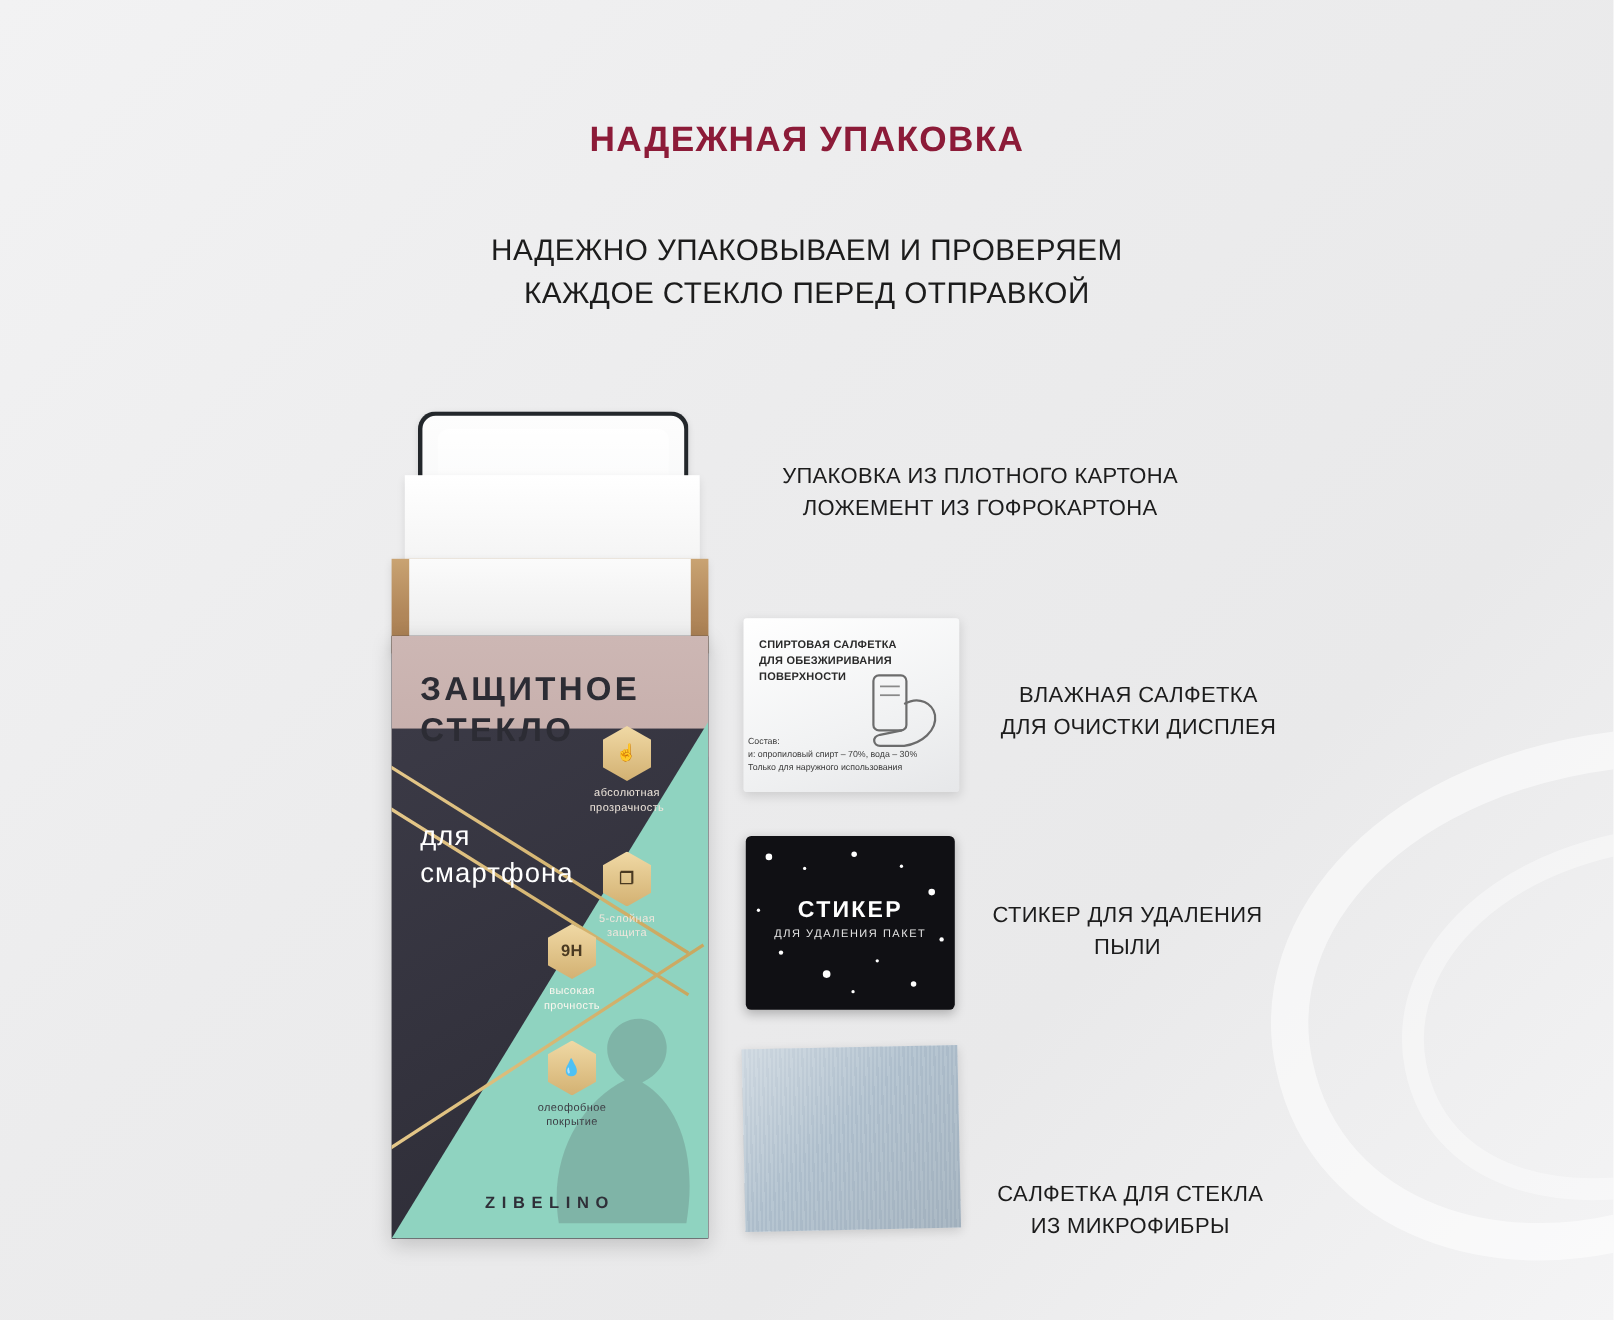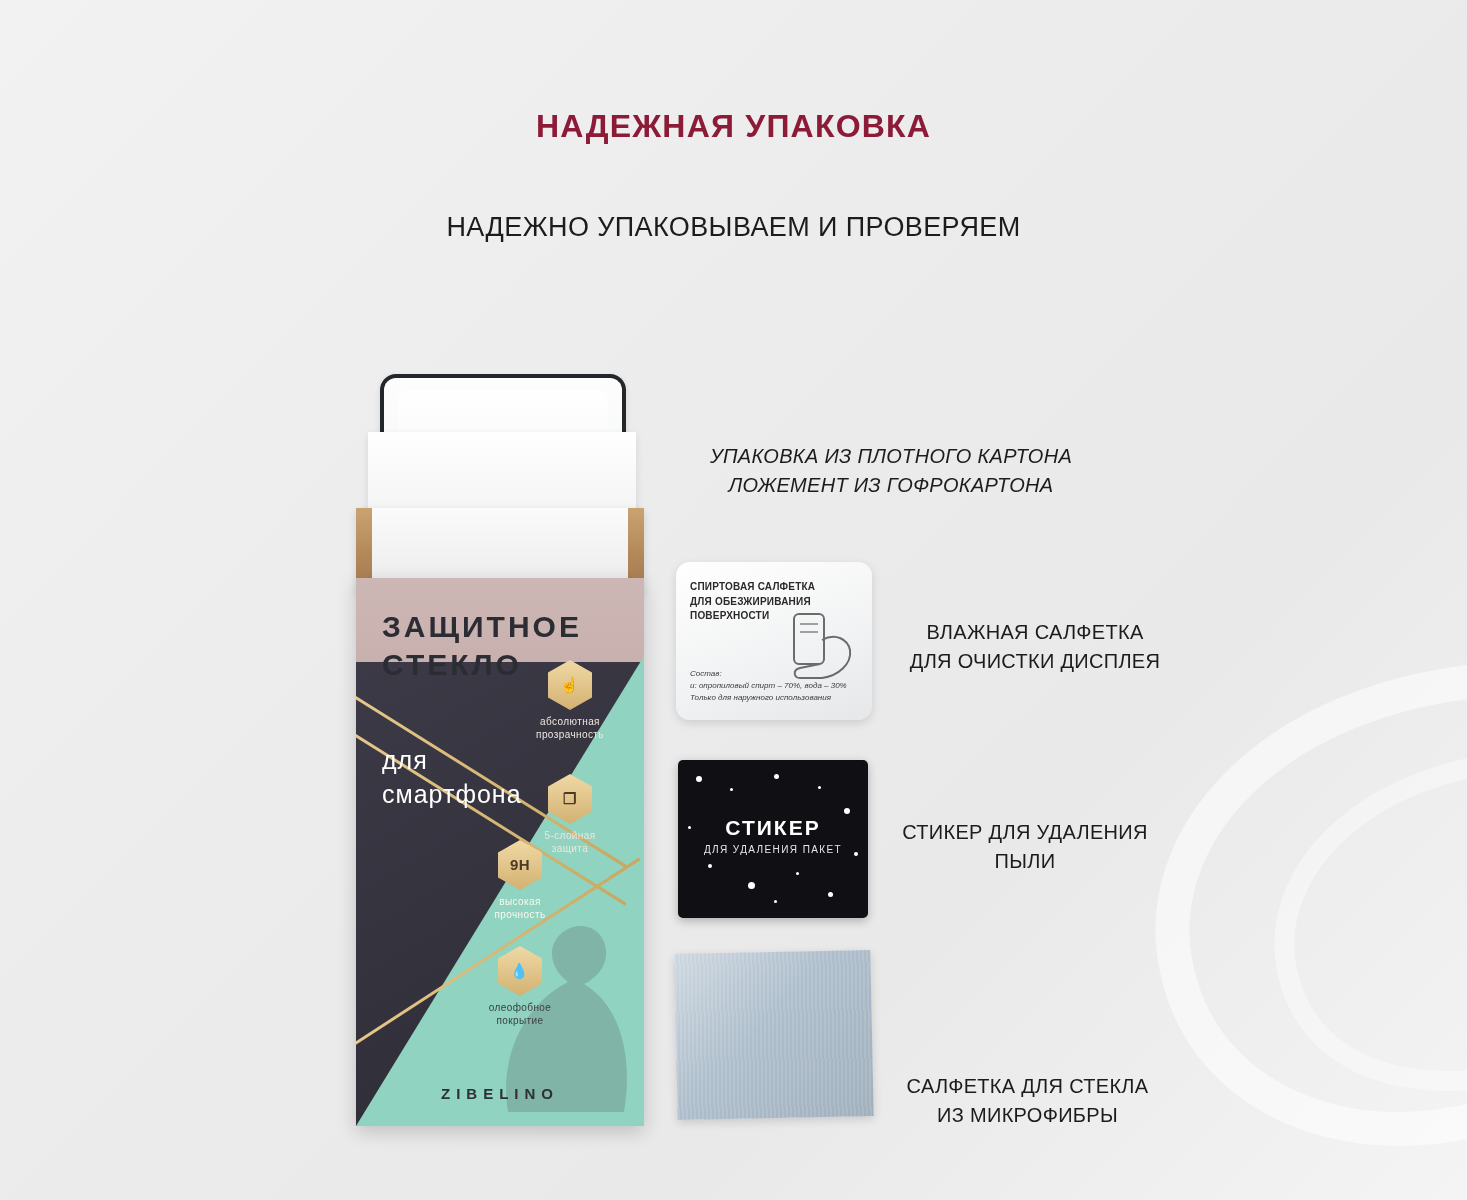--- a/index.html
+++ b/index.html
@@ -55,21 +55,21 @@
   
   .caption {
     position: absolute;
     text-align: center;
     color: #1c1c1c;
     font-size: 20px;
     line-height: 1.45;
     letter-spacing: 0.3px;
   }
   .caption div { white-space: nowrap; }
-  #cap-box   { top: 442px; left: 676px; width: 430px; font-style: italic; }
+  #cap-box   { top: 419px; left: 676px; width: 430px; }
   #cap-wipe  { top: 618px; left: 890px; width: 290px; }
   #cap-stick { top: 818px; left: 890px; width: 270px; }
   #cap-cloth { top: 1044px; left: 890px; width: 275px; margin-top: 28px; }
 
   
   .photo { position: absolute; }
 
   
   .glass {
     left: 380px;
@@ -220,30 +220,30 @@
   }
 
   
   .wipe {
     left: 676px;
     top: 562px;
     width: 196px;
     height: 158px;
     background: linear-gradient(160deg,#ffffff 0%, #f1f2f3 60%, #e6e7e9 100%);
     box-shadow: 0 3px 10px rgba(0,0,0,.13);
-    border-radius: 14px;
+    border-radius: 3px;
   }
   .wipe-title {
     position:absolute; left:14px; top:18px;
     font-size: 10px; font-weight: bold; color:#2a2a2a;
     line-height: 1.45; letter-spacing:.2px;
   }
   .wipe-foot {
-    position:absolute; left:14px; bottom:16px;
-    font-size: 8px; color:#3a3a3a; line-height:1.5;font-style:italic;
+    position:absolute; left:4px; bottom:16px;
+    font-size: 8px; color:#3a3a3a; line-height:1.5;
   }
   .wipe-art { position:absolute; right: 12px; bottom: 36px; width: 82px; height: 74px; opacity:.85; }
 
   
   .sticker {
     left: 678px;
     top: 760px;
     width: 190px;
     height: 158px;
     background: #101014;
@@ -287,20 +287,21 @@
   <div class="swirl">
     <svg width="620" height="560" viewBox="0 0 620 560" xmlns="http://www.w3.org/2000/svg">
       <path d="M520 40 C300 60 180 200 210 330 C240 470 400 520 540 470" fill="none" stroke="#ffffff" stroke-width="34" opacity="0.55" stroke-linecap="round"></path>
       <path d="M560 120 C400 130 300 230 320 330 C340 430 450 460 560 430" fill="none" stroke="#ffffff" stroke-width="20" opacity="0.40" stroke-linecap="round"></path>
     </svg>
   </div>
 
   <div class="title">НАДЕЖНАЯ УПАКОВКА</div>
   <div class="subtitle">
     <div>НАДЕЖНО УПАКОВЫВАЕМ И ПРОВЕРЯЕМ</div>
+    <div>КАЖДОЕ СТЕКЛО ПЕРЕД ОТПРАВКОЙ</div>
   </div>
 
   <div class="photo glass"></div>
   <div class="photo sleeve"></div>
   <div class="photo tray"></div>
   <div class="photo tray-inner"></div>
 
   <div class="photo box">
     <div class="box-top"></div>
     <div class="box-diag-dark"></div>

